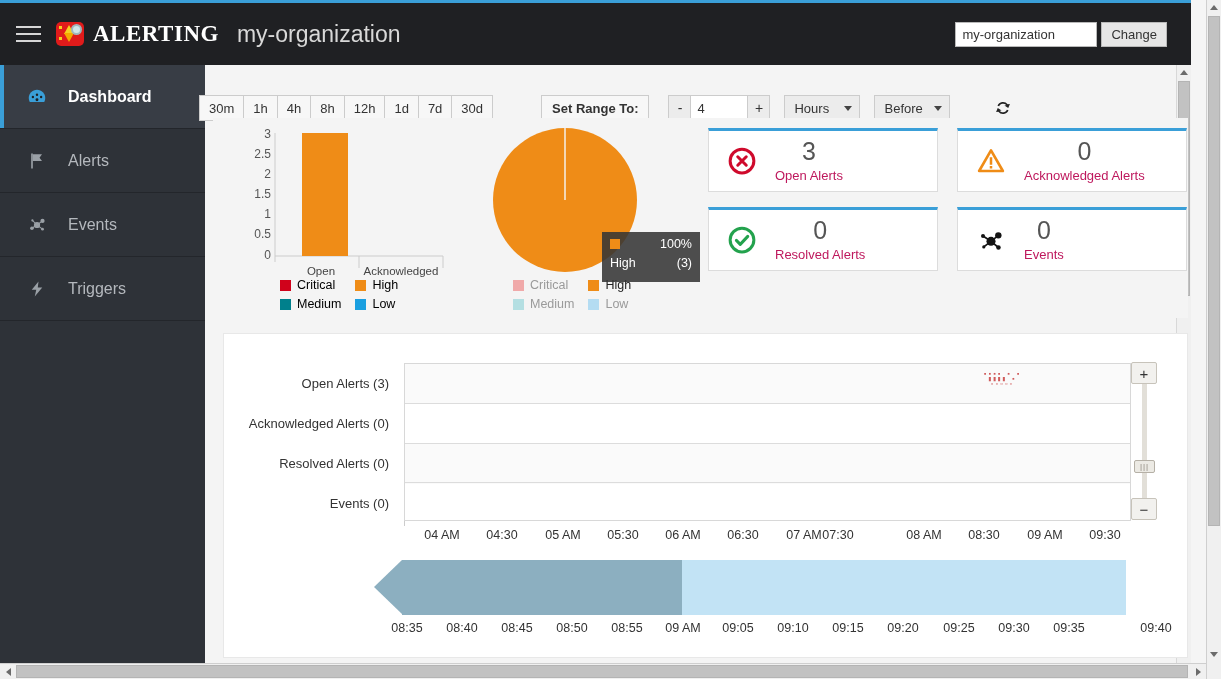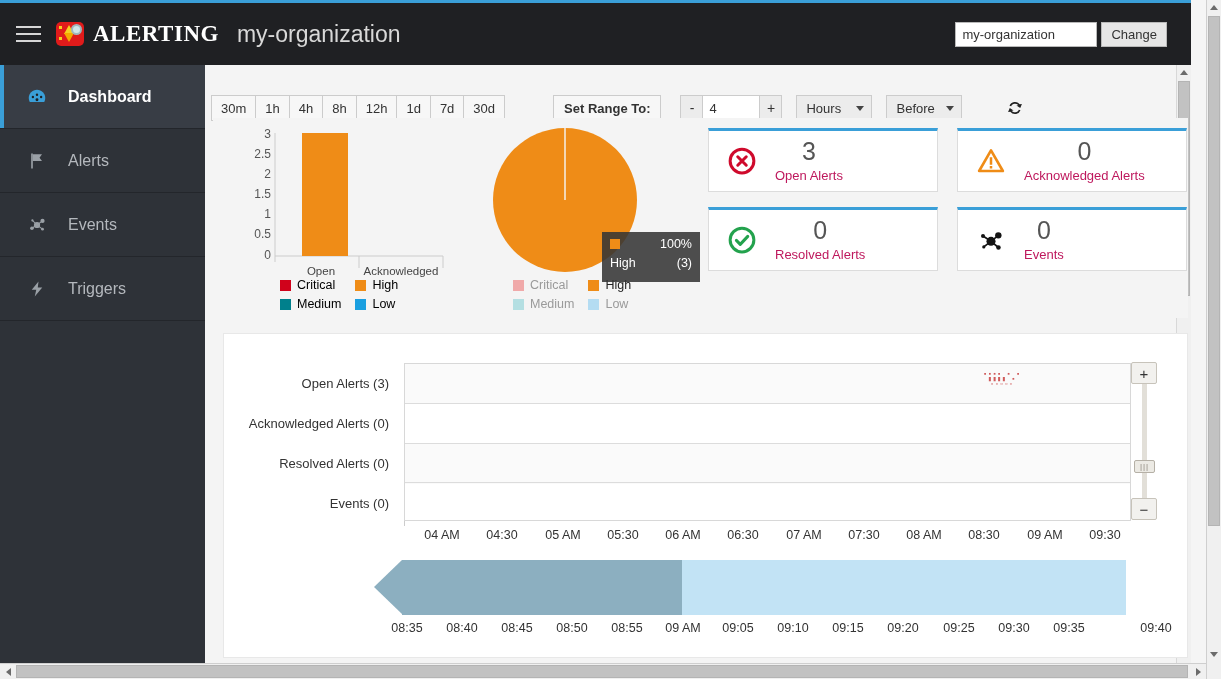--- a/index.html
+++ b/index.html
@@ -383,21 +383,21 @@
       <div class="arrow-up" style="position:absolute;top:0;left:0;width:14px;height:16px;">
           <div class="tri up"></div>
         </div>
       <div class="thumb"></div>
       <div class="arrow-dn" style="position:absolute;bottom:0;left:0;width:14px;height:16px;">
           <div class="tri dn"></div>
         </div>
     </div>
   </div>
 
-  <div class="toolbar" style="left:211px; top:88px;">
+  <div class="toolbar" style="left:199px; top:88px;">
     <div class="btn-group">
       <button>30m</button>
       <button>1h</button>
       <button>4h</button>
       <button>8h</button>
       <button>12h</button>
       <button>1d</button>
       <button>7d</button>
       <button>30d</button>
     </div>
@@ -594,21 +594,21 @@
 
   <div class="tl-axis">
     <div class="tick" style="left:0px;"></div>
     <div class="tlabel" style="left:38px;">04 AM</div>
     <div class="tlabel" style="left:98px;">04:30</div>
     <div class="tlabel" style="left:159px;">05 AM</div>
     <div class="tlabel" style="left:219px;">05:30</div>
     <div class="tlabel" style="left:279px;">06 AM</div>
     <div class="tlabel" style="left:339px;">06:30</div>
     <div class="tlabel" style="left:400px;">07 AM</div>
-    <div class="tlabel" style="left:460px;">07:30</div>
+    <div class="tlabel" style="left:434px;">07:30</div>
     <div class="tlabel" style="left:520px;">08 AM</div>
     <div class="tlabel" style="left:580px;">08:30</div>
     <div class="tlabel" style="left:641px;">09 AM</div>
     <div class="tlabel" style="left:701px;">09:30</div>
   </div>
 
   <div class="zoom-ctrl">
     <div class="zoom-rail"></div>
     <div class="zoom-btn plus">+</div>
     <div class="zoom-handle">

